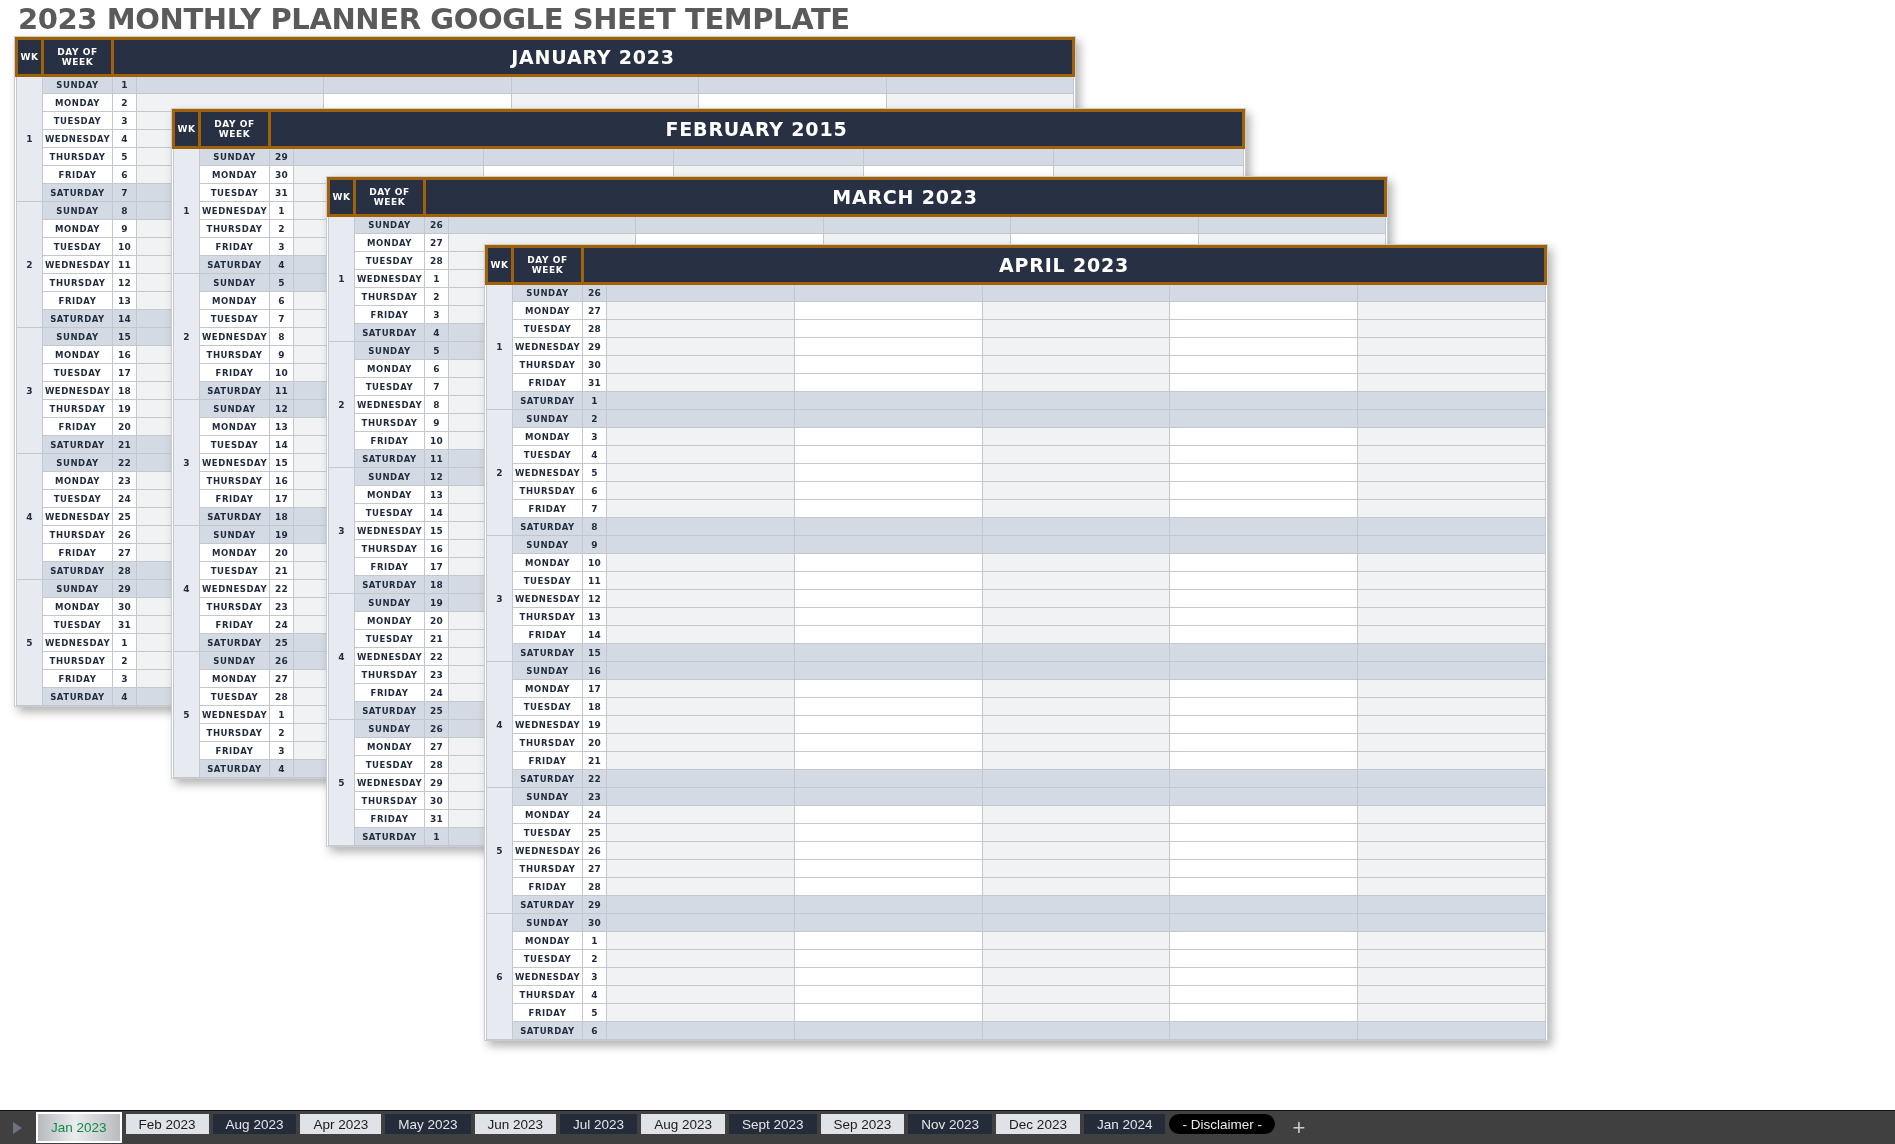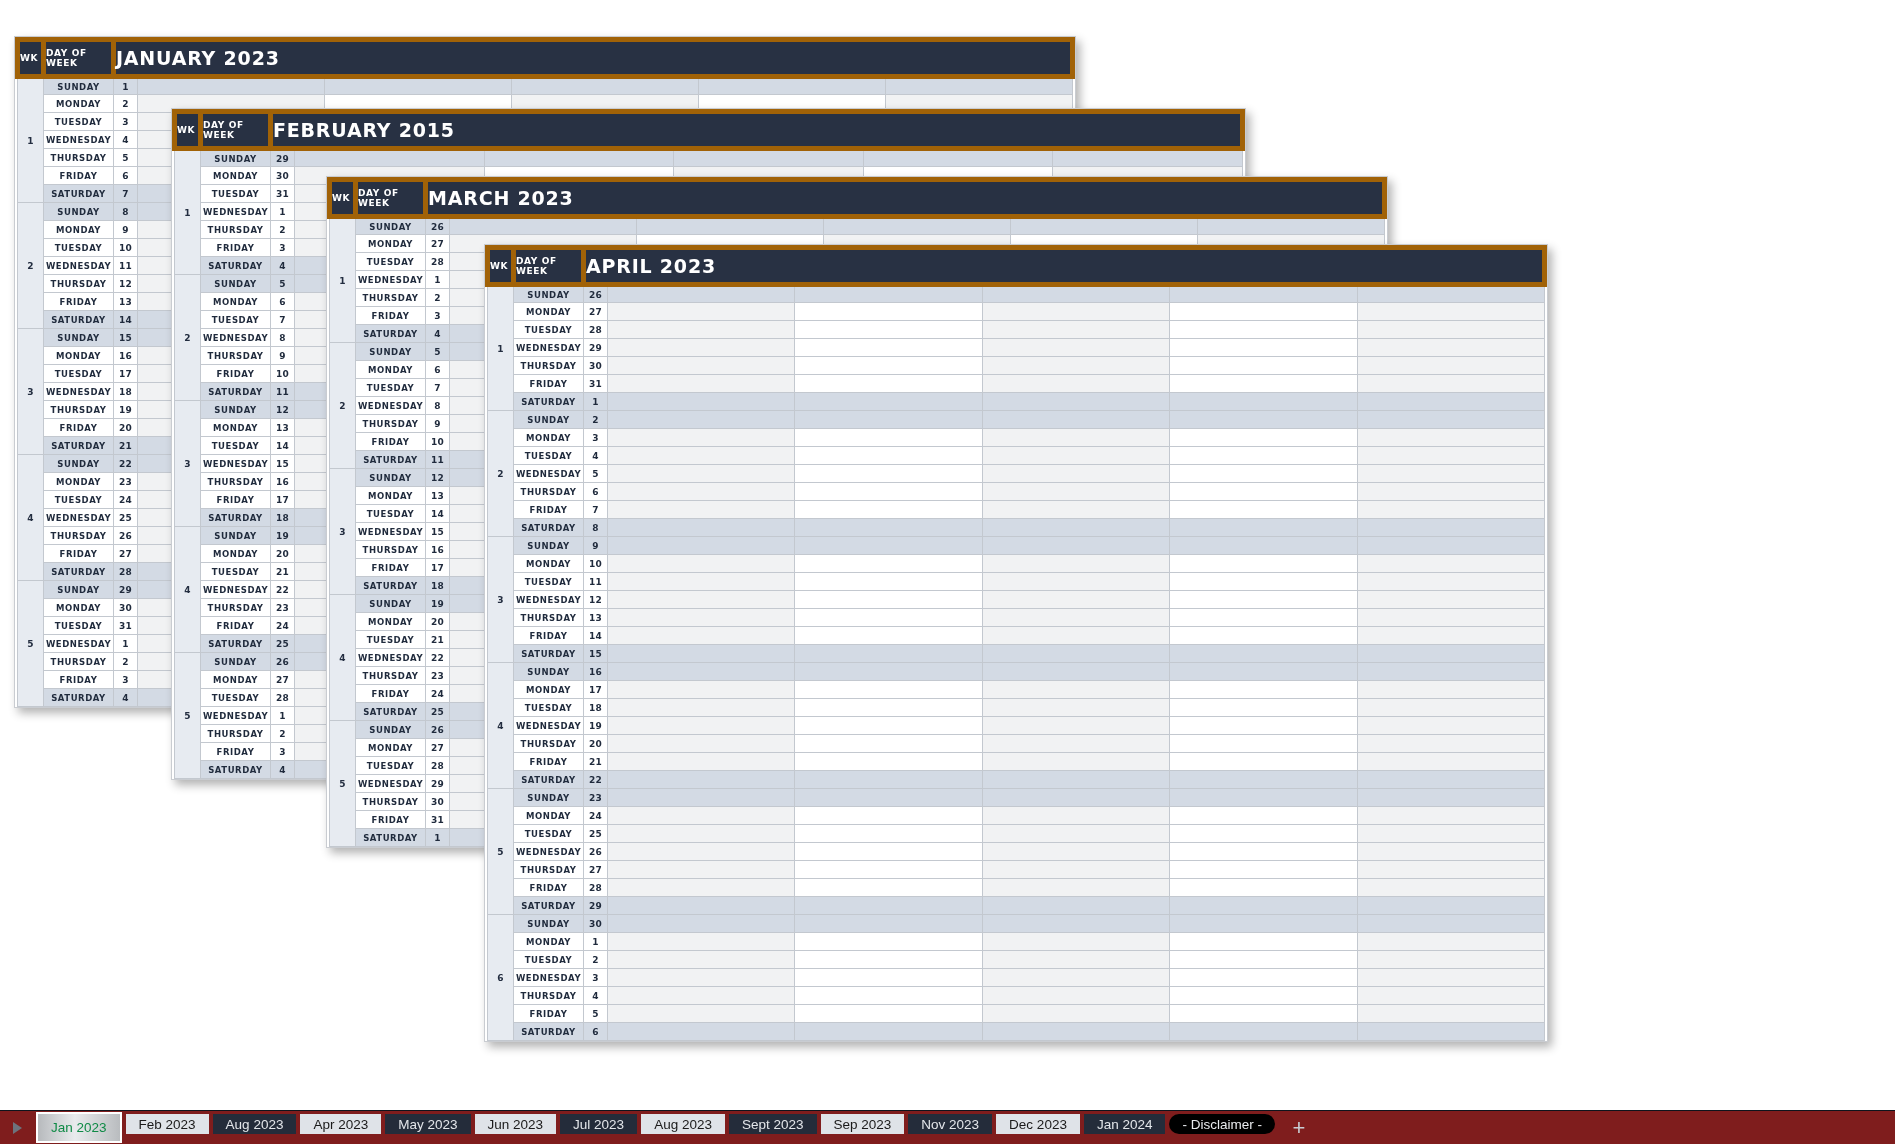--- a/index.html
+++ b/index.html
@@ -51,22 +51,23 @@
     font-size: 8.5px;
     font-weight: bold;
     color: #1f2a3c;
     letter-spacing: 0.3px;
   }
 
   
   .hdr td {
     background: #283143;
     color: #ffffff;
-    border: 5px solid #a16207;
+    border: 3px solid #a16207;
     height: 37px;
+    text-align: center;
     font-size: 9px;
     letter-spacing: 0.6px;
   }
   .hdr td.month-name {
     font-size: 19px;
     letter-spacing: 0.8px;
   }
 
   
   td.wk {
@@ -101,21 +102,21 @@
   tr.weekend td.cell,
   tr.weekend td.cell.alt { background: #d3dae4; }
 
   
   #tabbar {
     position: absolute;
     left: 0;
     bottom: 0;
     width: 1895px;
     height: 34px;
-    background: #7f1d1d;
+    background: #404040;
     display: flex;
     align-items: stretch;
     border-top: 1px solid #0f141c;
   }
   #tab-scroll-left {
     width: 34px;
     display: flex;
     align-items: center;
     justify-content: center;
     flex: 0 0 auto;
@@ -166,20 +167,21 @@
     line-height: 1;
     margin: 3px 2px;
   }
   #tabbar-filler { flex: 1 1 auto; }
 </style>
 </head>
 <body>
 
 <div id="page">
 
+  <div id="doc-title">2023 MONTHLY PLANNER GOOGLE SHEET TEMPLATE</div>
 
   <div id="months-layer">
       <div class="month-block" style="left: 14px; top: 36px; width: 1062px;">
         <table class="month-table">
           <colgroup>
             <col style="width: 26px;">
             <col style="width: 70px;">
             <col style="width: 24px;">
             <col>
             <col>

